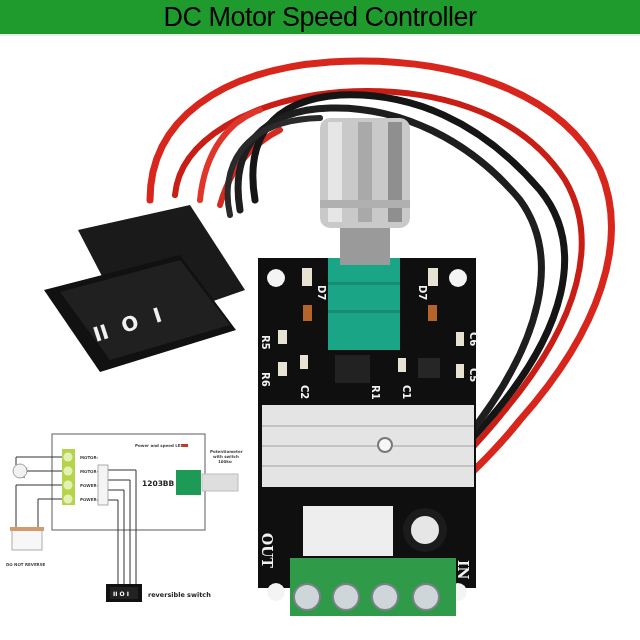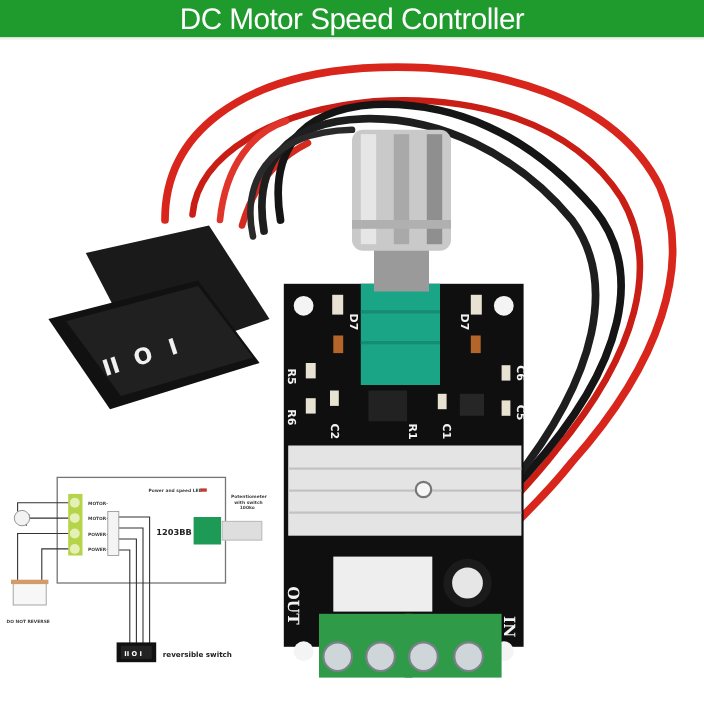--- a/index.html
+++ b/index.html
@@ -1,19 +1,19 @@
 <!DOCTYPE html>
 <html><head>
 <meta charset="utf-8">
 <style>
   html,body{margin:0;padding:0;background:#fff;}
   body{width:640px;height:640px;position:relative;overflow:hidden;font-family:"Liberation Sans",sans-serif;}
   .abs{position:absolute;}
   .title-bar{left:0;top:0;width:640px;height:34px;background:#1f9a2d;display:flex;align-items:center;justify-content:center;}
-  .title-bar span{color:#ffffff;font-size:27px;letter-spacing:-0.5px;}
+  .title-bar span{color:#000000;font-size:27px;letter-spacing:-0.5px;}
   .title-line{left:0;top:34px;width:640px;height:2px;background:#e9f2e9;}
   svg{position:absolute;left:0;top:0;}
 </style>
 </head>
 <body>
 
 <div class="abs title-bar">
   <span>DC Motor Speed Controller</span>
 </div>
 <div class="abs title-line"></div>

